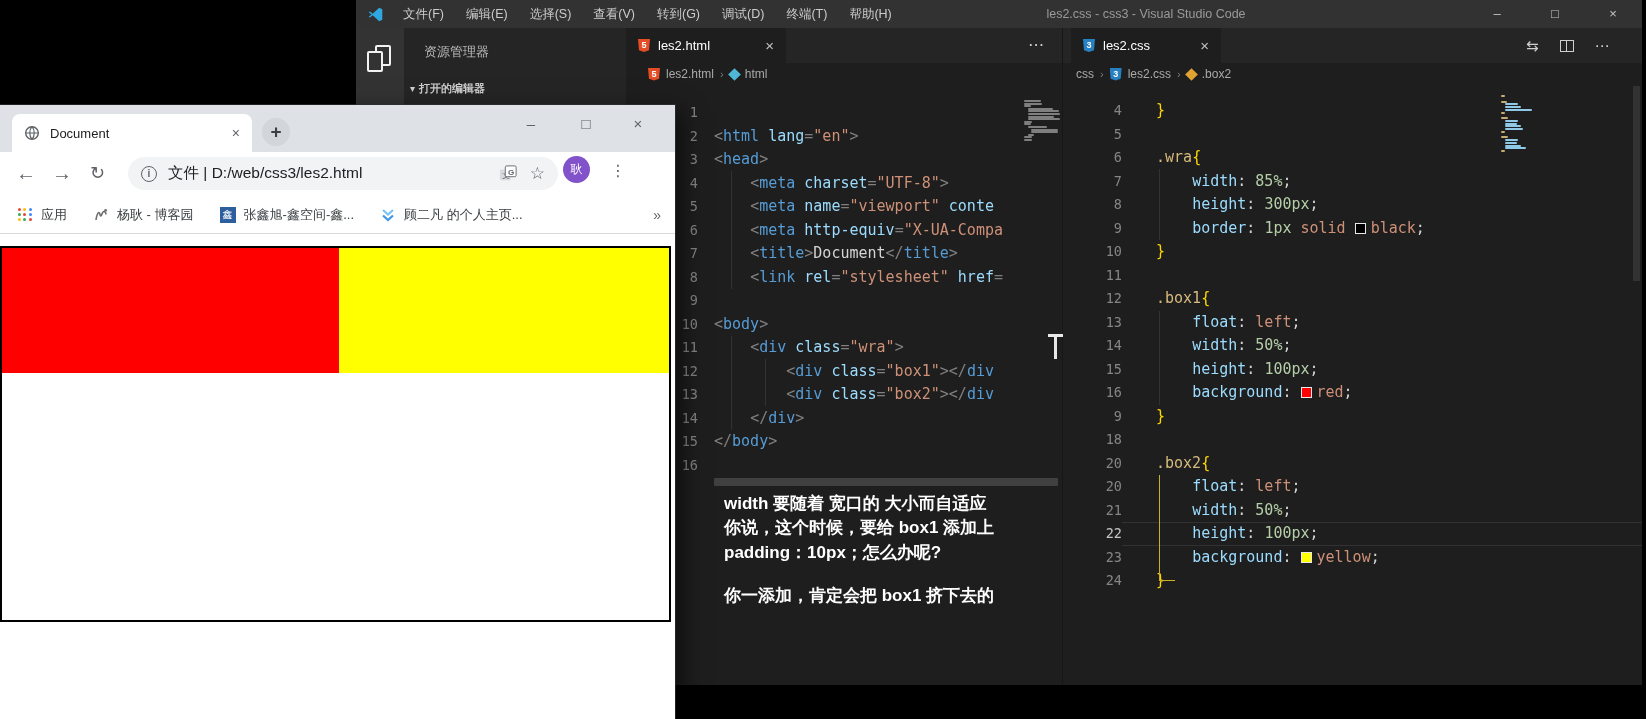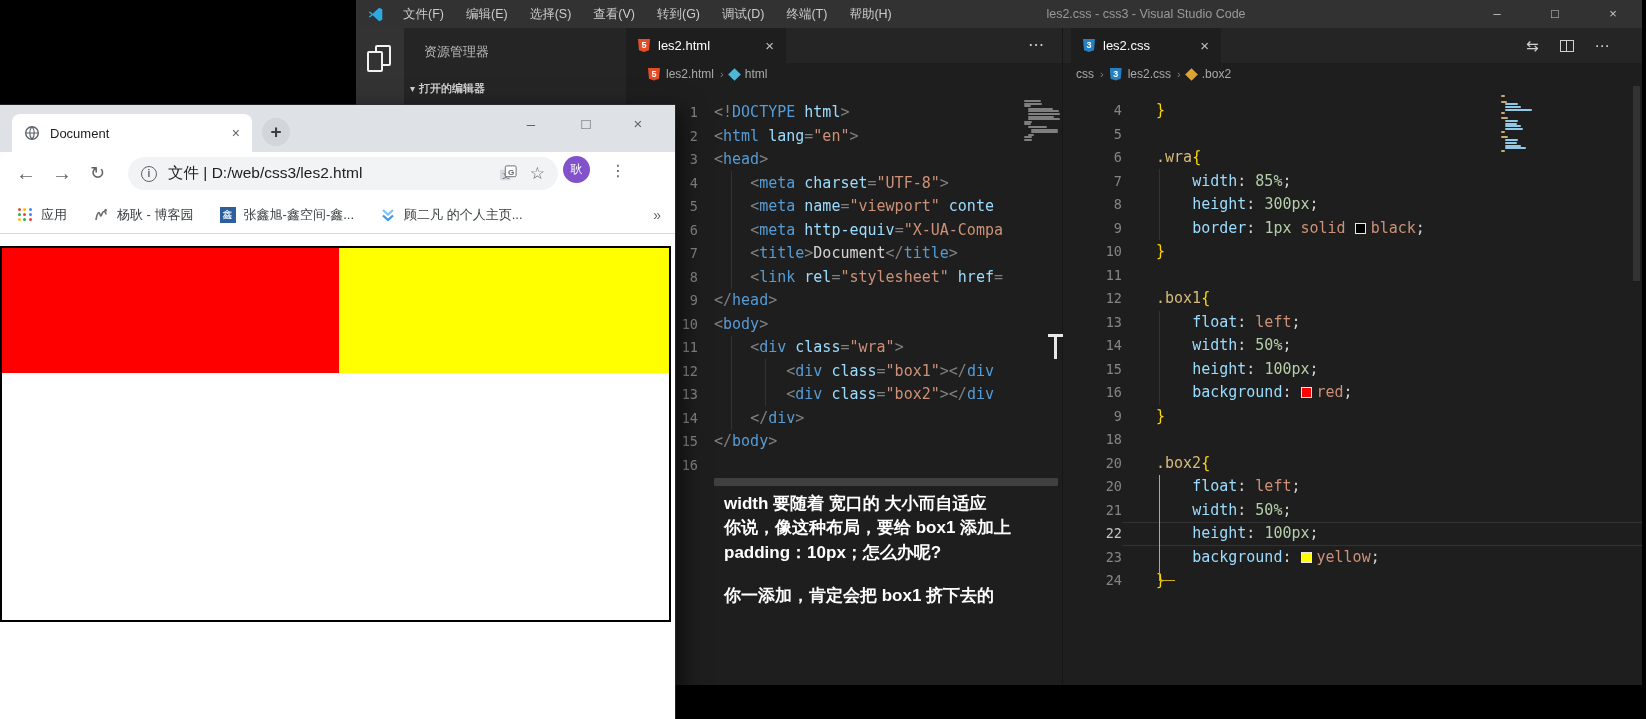--- a/index.html
+++ b/index.html
@@ -183,29 +183,29 @@
       <span class="bc-sep">›</span>
       <span class="ic-css">3</span>
       <span>les2.css</span>
       <span class="bc-sep">›</span>
       <span class="ic-class"></span>
       <span>.box2</span>
     </div>
   </div>
 
   <div class="code" id="code1">
-      <div class="code-row"><span class="ln">1</span><span class="ct"><span class="tk-p">&lt;!</span><span class="tk-t">DOCTYPE</span><span class="tk-d"> </span><span class="tk-a">html</span><span class="tk-p">&gt;</span></span></div>
+      <div class="code-row"><span class="ln">1</span></div>
       <div class="code-row"><span class="ln">2</span><span class="ct"><span class="tk-p">&lt;</span><span class="tk-t">html</span><span class="tk-d"> </span><span class="tk-a">lang</span><span class="tk-p">=</span><span class="tk-s">"en"</span><span class="tk-p">&gt;</span></span></div>
       <div class="code-row"><span class="ln">3</span><span class="ct"><span class="tk-p">&lt;</span><span class="tk-t">head</span><span class="tk-p">&gt;</span></span></div>
       <div class="code-row"><span class="ln">4</span><span class="ct"><span class="tk-d">    </span><span class="tk-p">&lt;</span><span class="tk-t">meta</span><span class="tk-d"> </span><span class="tk-a">charset</span><span class="tk-p">=</span><span class="tk-s">"UTF-8"</span><span class="tk-p">&gt;</span></span></div>
       <div class="code-row"><span class="ln">5</span><span class="ct"><span class="tk-d">    </span><span class="tk-p">&lt;</span><span class="tk-t">meta</span><span class="tk-d"> </span><span class="tk-a">name</span><span class="tk-p">=</span><span class="tk-s">"viewport"</span><span class="tk-d"> </span><span class="tk-a">conte</span></span></div>
       <div class="code-row"><span class="ln">6</span><span class="ct"><span class="tk-d">    </span><span class="tk-p">&lt;</span><span class="tk-t">meta</span><span class="tk-d"> </span><span class="tk-a">http-equiv</span><span class="tk-p">=</span><span class="tk-s">"X-UA-Compa</span></span></div>
       <div class="code-row"><span class="ln">7</span><span class="ct"><span class="tk-d">    </span><span class="tk-p">&lt;</span><span class="tk-t">title</span><span class="tk-p">&gt;</span><span class="tk-d">Document</span><span class="tk-p">&lt;/</span><span class="tk-t">title</span><span class="tk-p">&gt;</span></span></div>
       <div class="code-row"><span class="ln">8</span><span class="ct"><span class="tk-d">    </span><span class="tk-p">&lt;</span><span class="tk-t">link</span><span class="tk-d"> </span><span class="tk-a">rel</span><span class="tk-p">=</span><span class="tk-s">"stylesheet"</span><span class="tk-d"> </span><span class="tk-a">href</span><span class="tk-p">=</span></span></div>
-      <div class="code-row"><span class="ln">9</span><span class="ct"><span class="tk-p">&lt;/</span><span class="tk-t">head</span><span class="tk-p">&gt;</span></span></div>
+      <div class="code-row"><span class="ln">9</span></div>
       <div class="code-row"><span class="ln">10</span><span class="ct"><span class="tk-p">&lt;</span><span class="tk-t">body</span><span class="tk-p">&gt;</span></span></div>
       <div class="code-row"><span class="ln">11</span><span class="ct"><span class="tk-d">    </span><span class="tk-p">&lt;</span><span class="tk-t">div</span><span class="tk-d"> </span><span class="tk-a">class</span><span class="tk-p">=</span><span class="tk-s">"wra"</span><span class="tk-p">&gt;</span></span></div>
       <div class="code-row"><span class="ln">12</span><span class="ct"><span class="tk-d">        </span><span class="tk-p">&lt;</span><span class="tk-t">div</span><span class="tk-d"> </span><span class="tk-a">class</span><span class="tk-p">=</span><span class="tk-s">"box1"</span><span class="tk-p">&gt;&lt;/</span><span class="tk-t">div</span></span></div>
       <div class="code-row"><span class="ln">13</span><span class="ct"><span class="tk-d">        </span><span class="tk-p">&lt;</span><span class="tk-t">div</span><span class="tk-d"> </span><span class="tk-a">class</span><span class="tk-p">=</span><span class="tk-s">"box2"</span><span class="tk-p">&gt;&lt;/</span><span class="tk-t">div</span></span></div>
       <div class="code-row"><span class="ln">14</span><span class="ct"><span class="tk-d">    </span><span class="tk-p">&lt;/</span><span class="tk-t">div</span><span class="tk-p">&gt;</span></span></div>
       <div class="code-row"><span class="ln">15</span><span class="ct"><span class="tk-p">&lt;/</span><span class="tk-t">body</span><span class="tk-p">&gt;</span></span></div>
       <div class="code-row"><span class="ln">16</span></div>
     </div>
   <div class="code" id="code2">
       <div class="code-row"><span class="ln">4</span><span class="ct"><span class="tk-b">}</span></span></div>
@@ -237,21 +237,21 @@
   <div class="guide" style="left:803px; top:169px; height:71px;"></div>
   <div class="guide" style="left:803px; top:311px; height:94px;"></div>
   <div id="bracket-guide"></div>
 
   <div class="hscroll1"></div>
   <div class="vscroll2"></div>
   <div class="group-divider"></div>
 
   <div id="annotation">
       <div>width 要随着 宽口的 大小而自适应</div>
-      <div>你说，像这种布局，要给 box1 添加上</div>
+      <div>你说，这个时候，要给 box1 添加上</div>
       <div>padding：10px；怎么办呢?</div>
       <div style="height: 19px;"></div>
       <div>你一添加，肯定会把 box1 挤下去的</div>
     </div>
 
   <div class="mm" id="minimap1">
       <i style="top: 0px; left: 0px; width: 17.25px; background: rgb(138, 138, 138);"></i>
       <i style="top: 2.6px; left: 0px; width: 18.4px; background: rgb(138, 138, 138);"></i>
       <i style="top: 5.2px; left: 0px; width: 6.9px; background: rgb(138, 138, 138);"></i>
       <i style="top: 7.8px; left: 3.6px; width: 25.3px; background: rgb(138, 138, 138);"></i>

